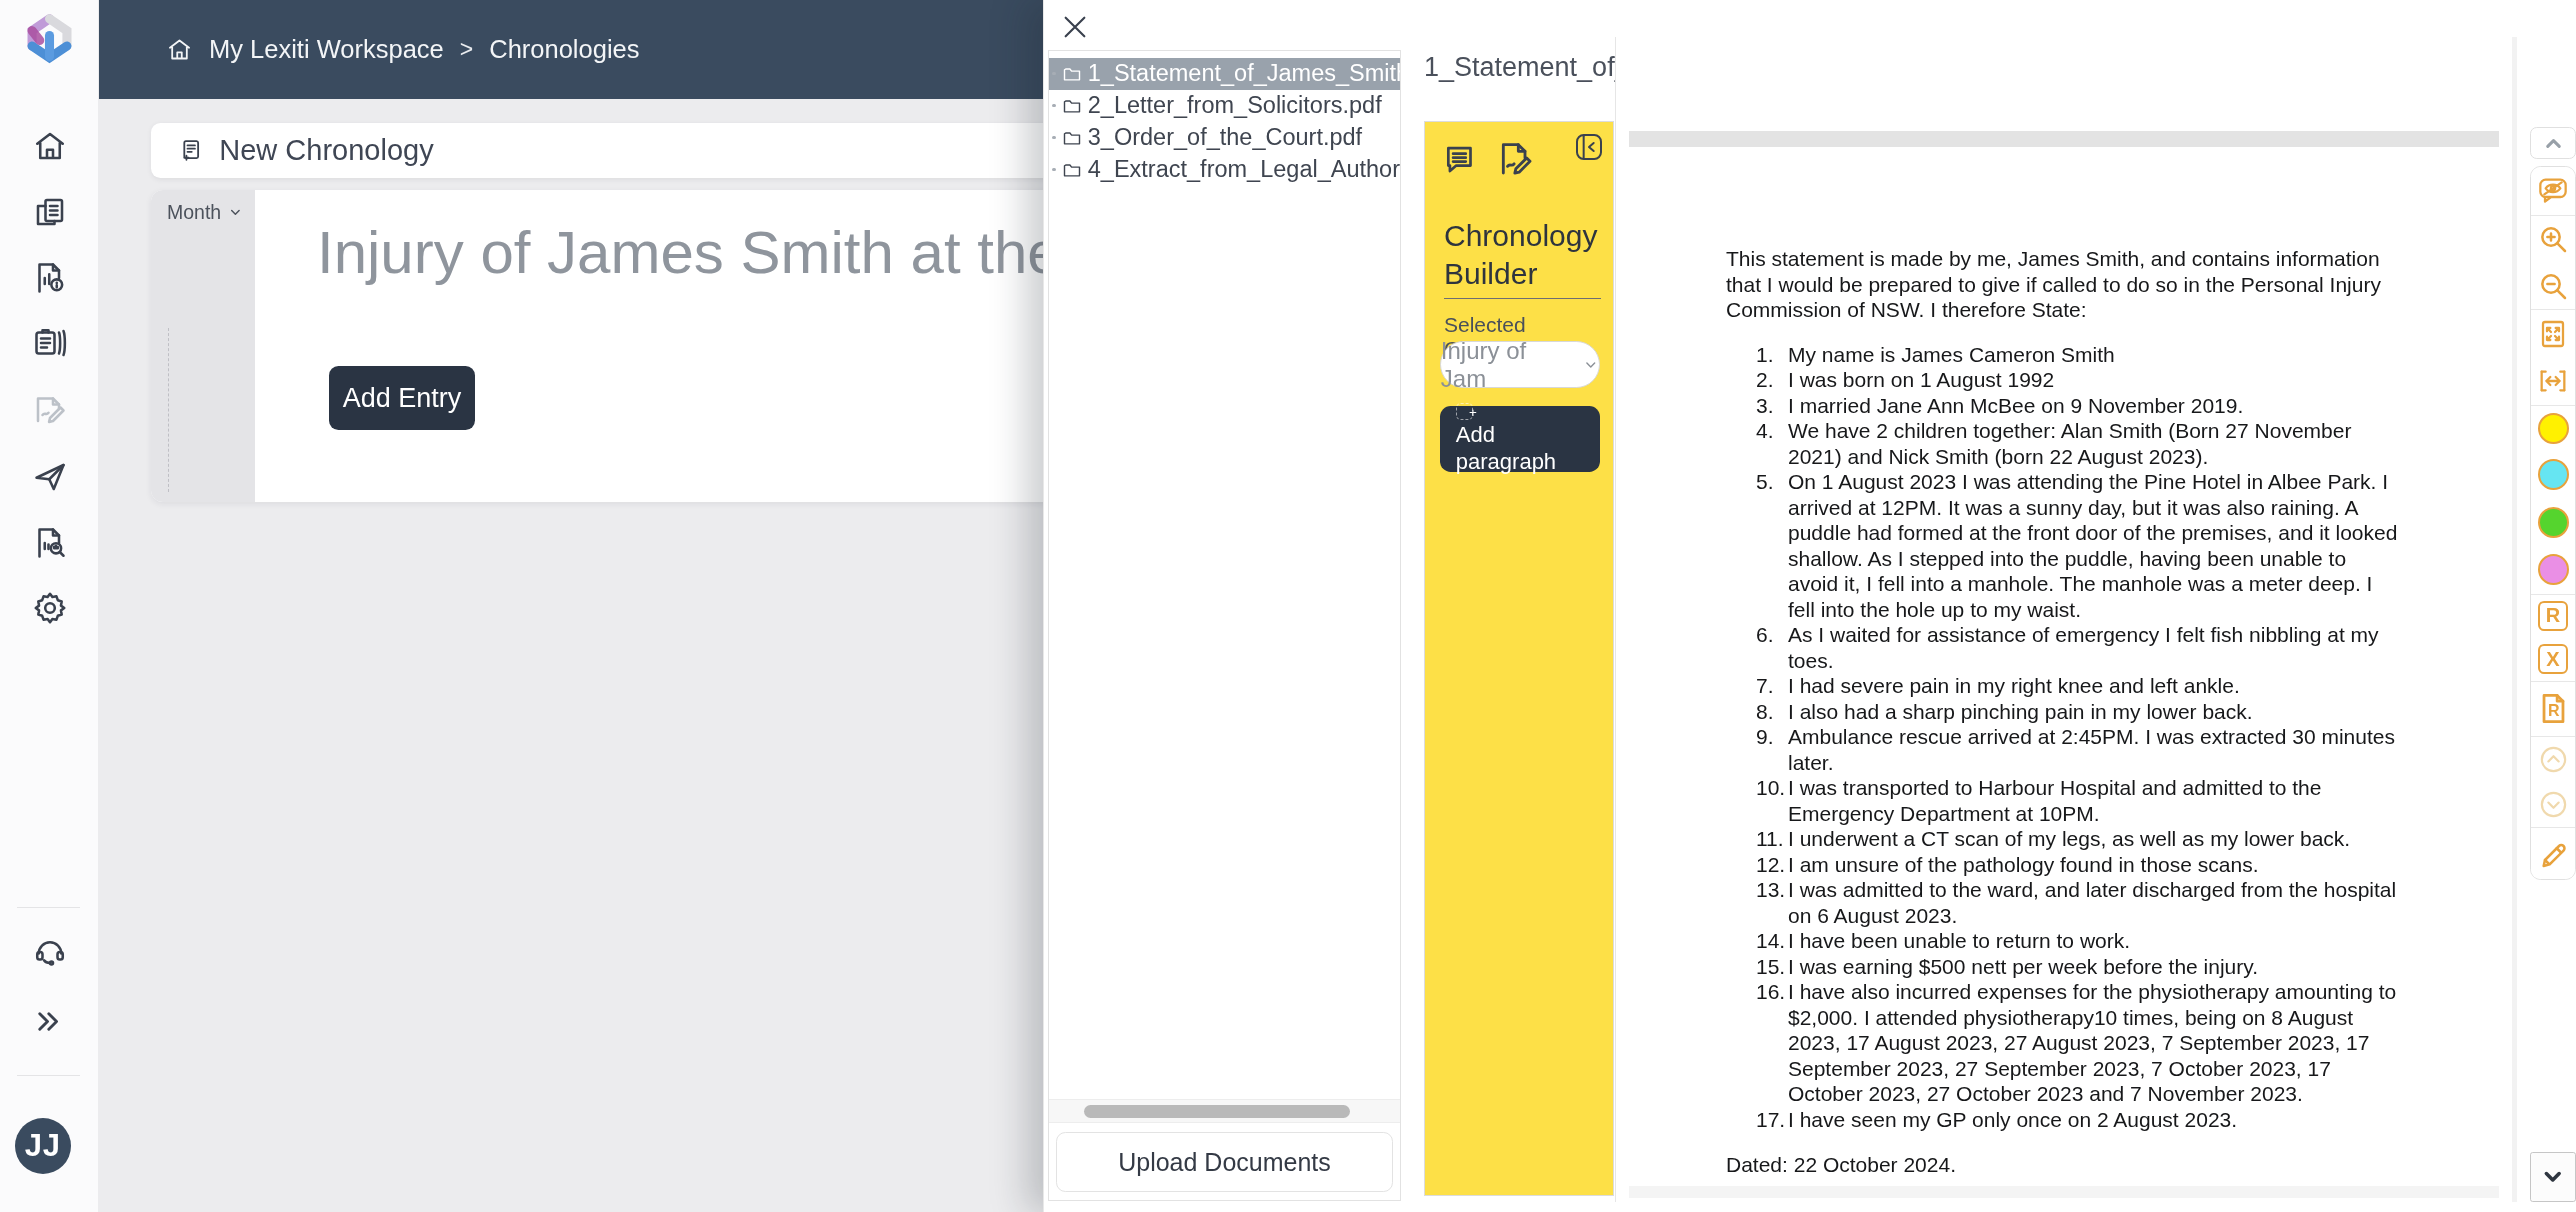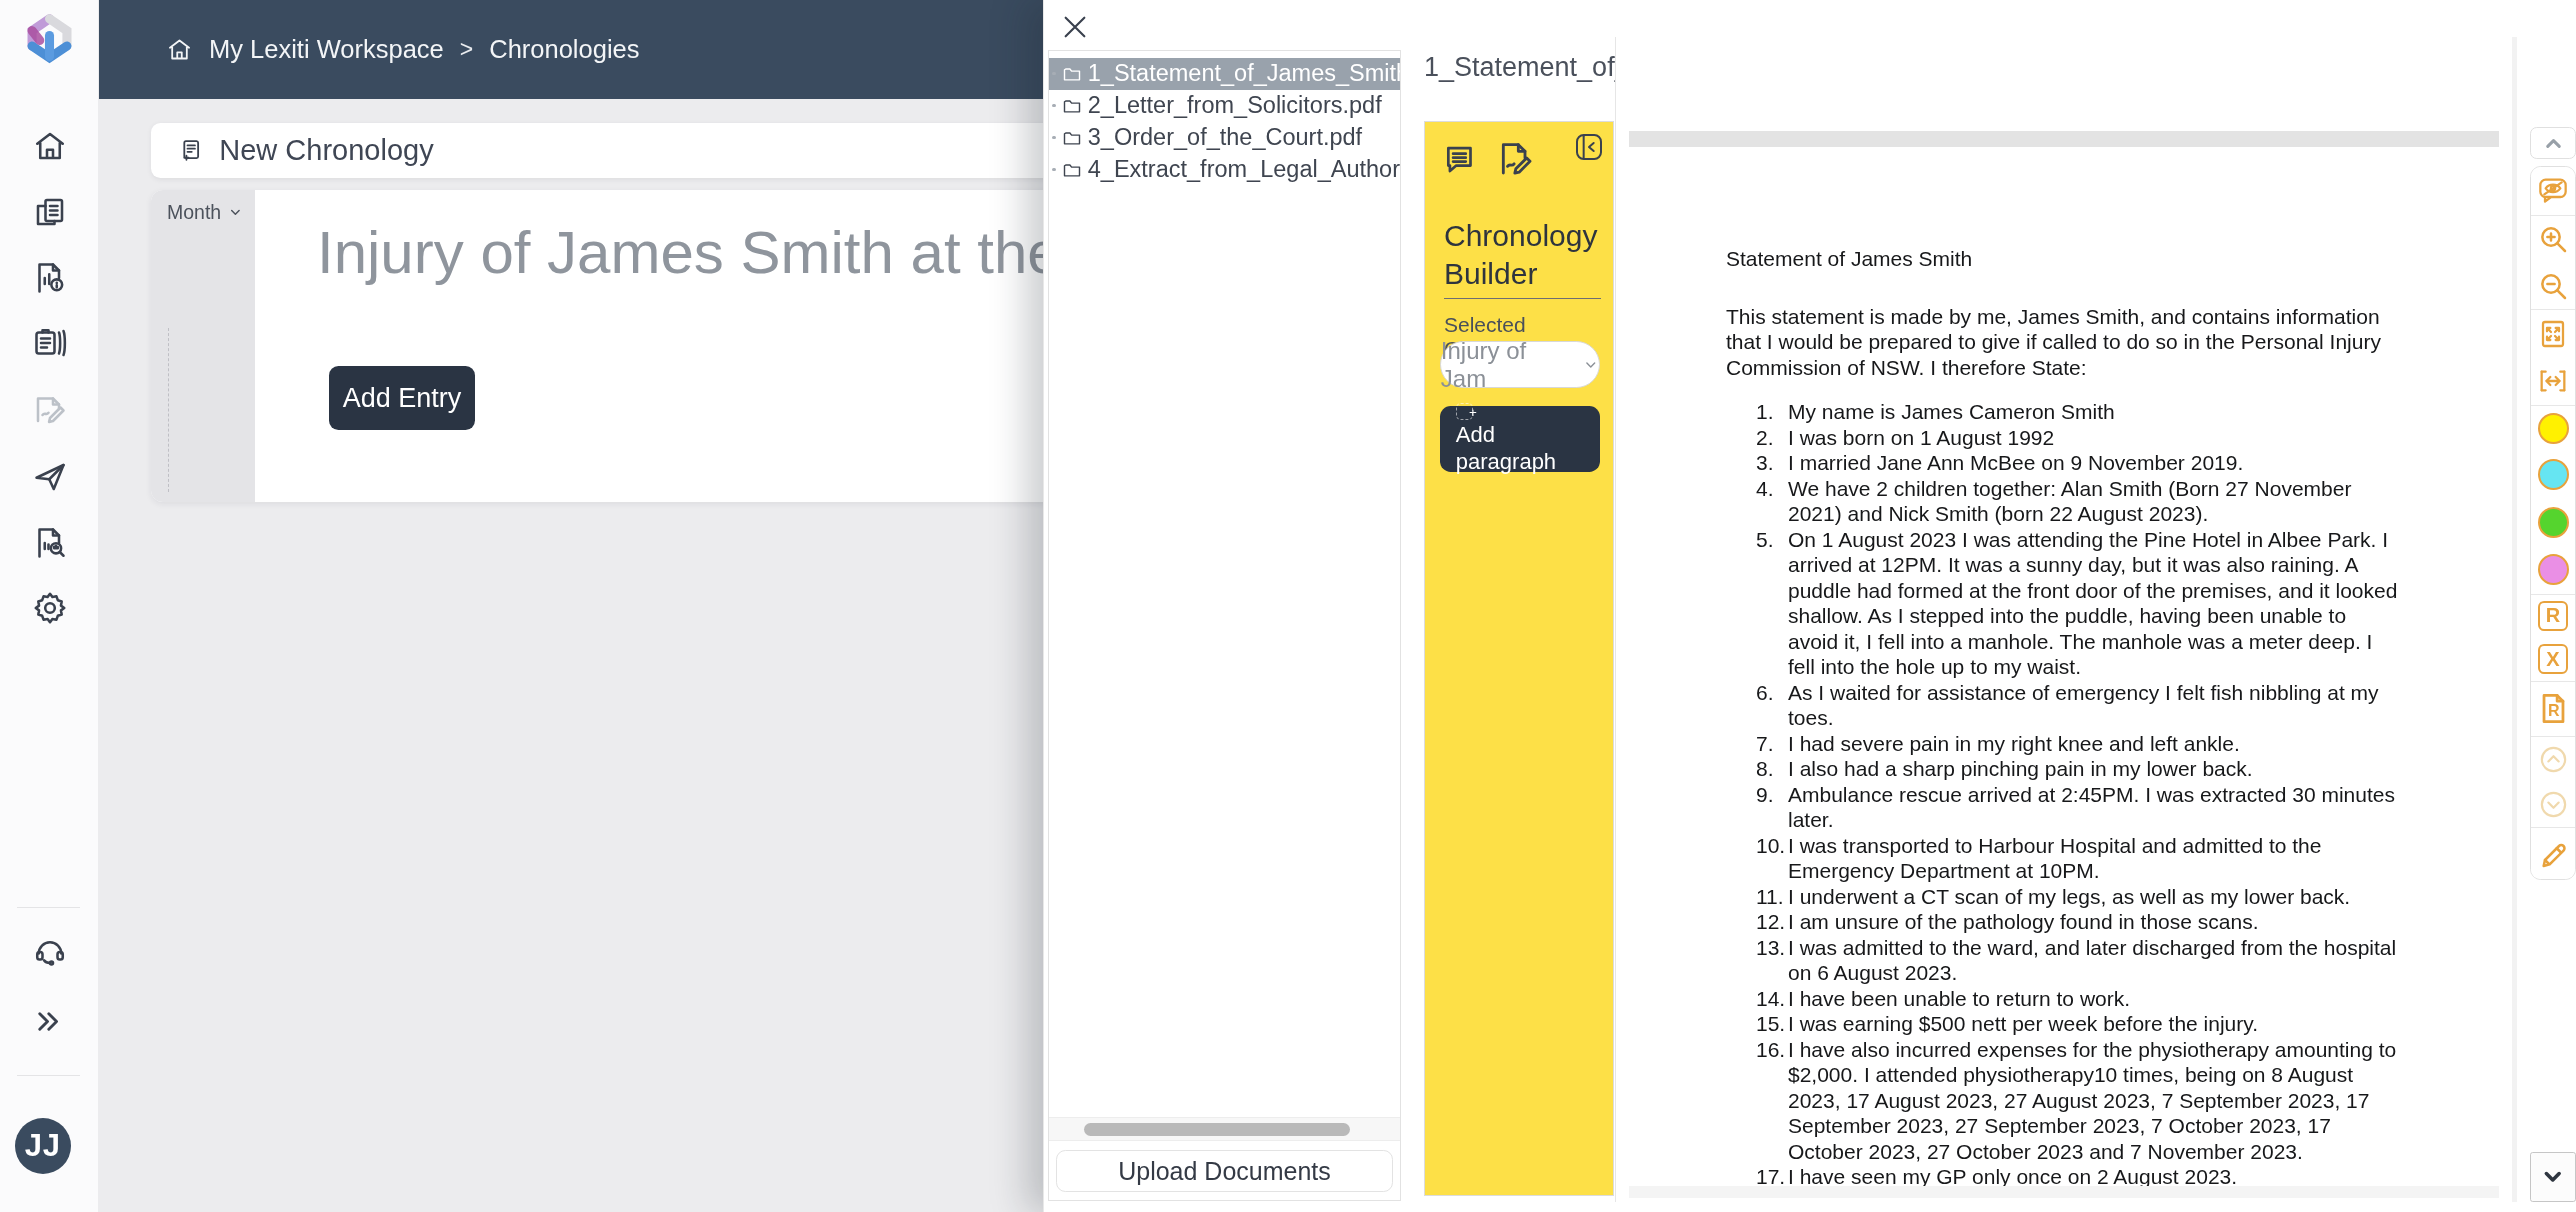--- a/index.html
+++ b/index.html
@@ -48,21 +48,21 @@
     font-size:37px;font-weight:600;color:#262B33;}
   .docs-list{padding-top:6.7px;}
   .doc-row{height:32px;display:flex;align-items:center;padding-left:3.4px;gap:6px;font-size:23.5px;color:#3F4550;
     white-space:nowrap;overflow:hidden;cursor:pointer;}
   .doc-row .tree-dot{width:3.4px;height:3.4px;border-radius:50%;background:#A7ADB5;flex:none;}
   .doc-row svg{flex:none;}
   .doc-row.selected{background:#99A2AC;color:#fff;}
   .docs-spacer{flex:1;}
   .hscroll{height:24px;background:#F7F7F7;border-top:0.7px solid #EDEDED;border-bottom:0.7px solid #EDEDED;position:relative;}
   .hthumb{position:absolute;left:35px;top:5.4px;width:266px;height:13.4px;background:#B9B9B9;border-radius:6.7px;cursor:pointer;}
-  .upload-btn{margin:9.4px 6.7px 8px;height:42px;border:1.3px solid #E3E3E3;border-radius:9.4px;background:#fff;
+  .upload-btn{margin:9.4px 6.7px 8px;height:60px;border:1.3px solid #E3E3E3;border-radius:9.4px;background:#fff;
     font-size:25px;color:#343A45;display:flex;align-items:center;justify-content:center;cursor:pointer;font-family:inherit;}
 
   
   .viewer-title{position:absolute;left:380px;top:52px;font-size:27px;color:#4A505B;}
   .builder{position:absolute;left:380px;top:121px;width:190px;height:1075px;border:0.7px solid #DCDCDC;background:#fde047;}
   .b-ic{position:absolute;color:#3A414E;}
   .collapse-btn{position:absolute;right:8px;top:9.4px;width:32px;height:32px;color:#3A414E;cursor:pointer;}
   .b-title{position:absolute;left:19px;top:95px;width:148px;font-size:30px;line-height:38px;color:#2E343E;}
   .b-div{position:absolute;left:19px;right:12px;top:176px;border-top:1.3px solid #6E6E72;}
   .b-label{position:absolute;left:19px;top:191px;font-size:21px;color:#4A505A;}
@@ -312,21 +312,20 @@
     </div>
     <button class="b-addp">
       <span class="dash-plus"></span>
       <span>Add paragraph</span>
     </button>
   </div>
 
   <div class="pdf-area">
     <div class="page-strip"></div>
     <div class="doc-text">
-      <p class="heading">Statement of James Smith</p>
       <p class="intro">This statement is made by me, James Smith, and contains information that I would be prepared to give if called to do so in the Personal Injury Commission of NSW. I therefore State:</p>
       <ol>
 
           <li>My name is James Cameron Smith</li>
 
           <li>I was born on 1 August 1992</li>
 
           <li>I married Jane Ann McBee on 9 November 2019.</li>
 
           <li>We have 2 children together: Alan Smith (Born 27 November 2021) and Nick Smith (born 22 August 2023).</li>

